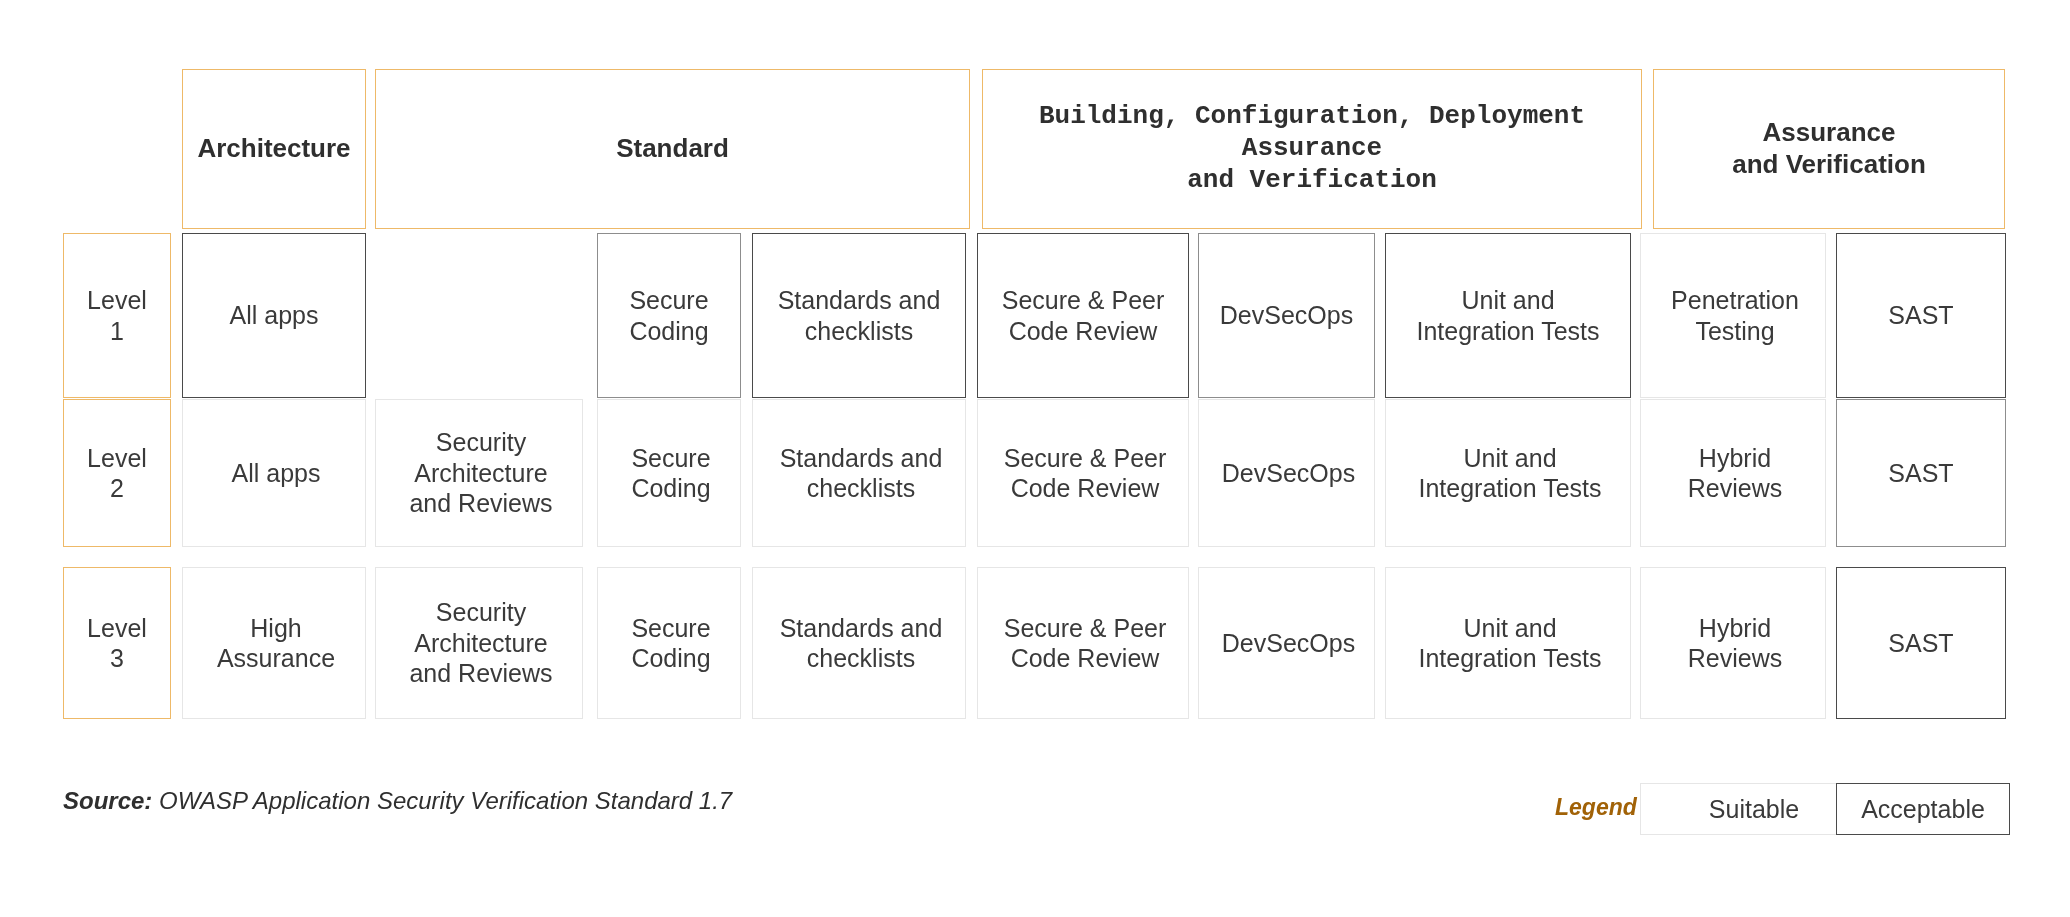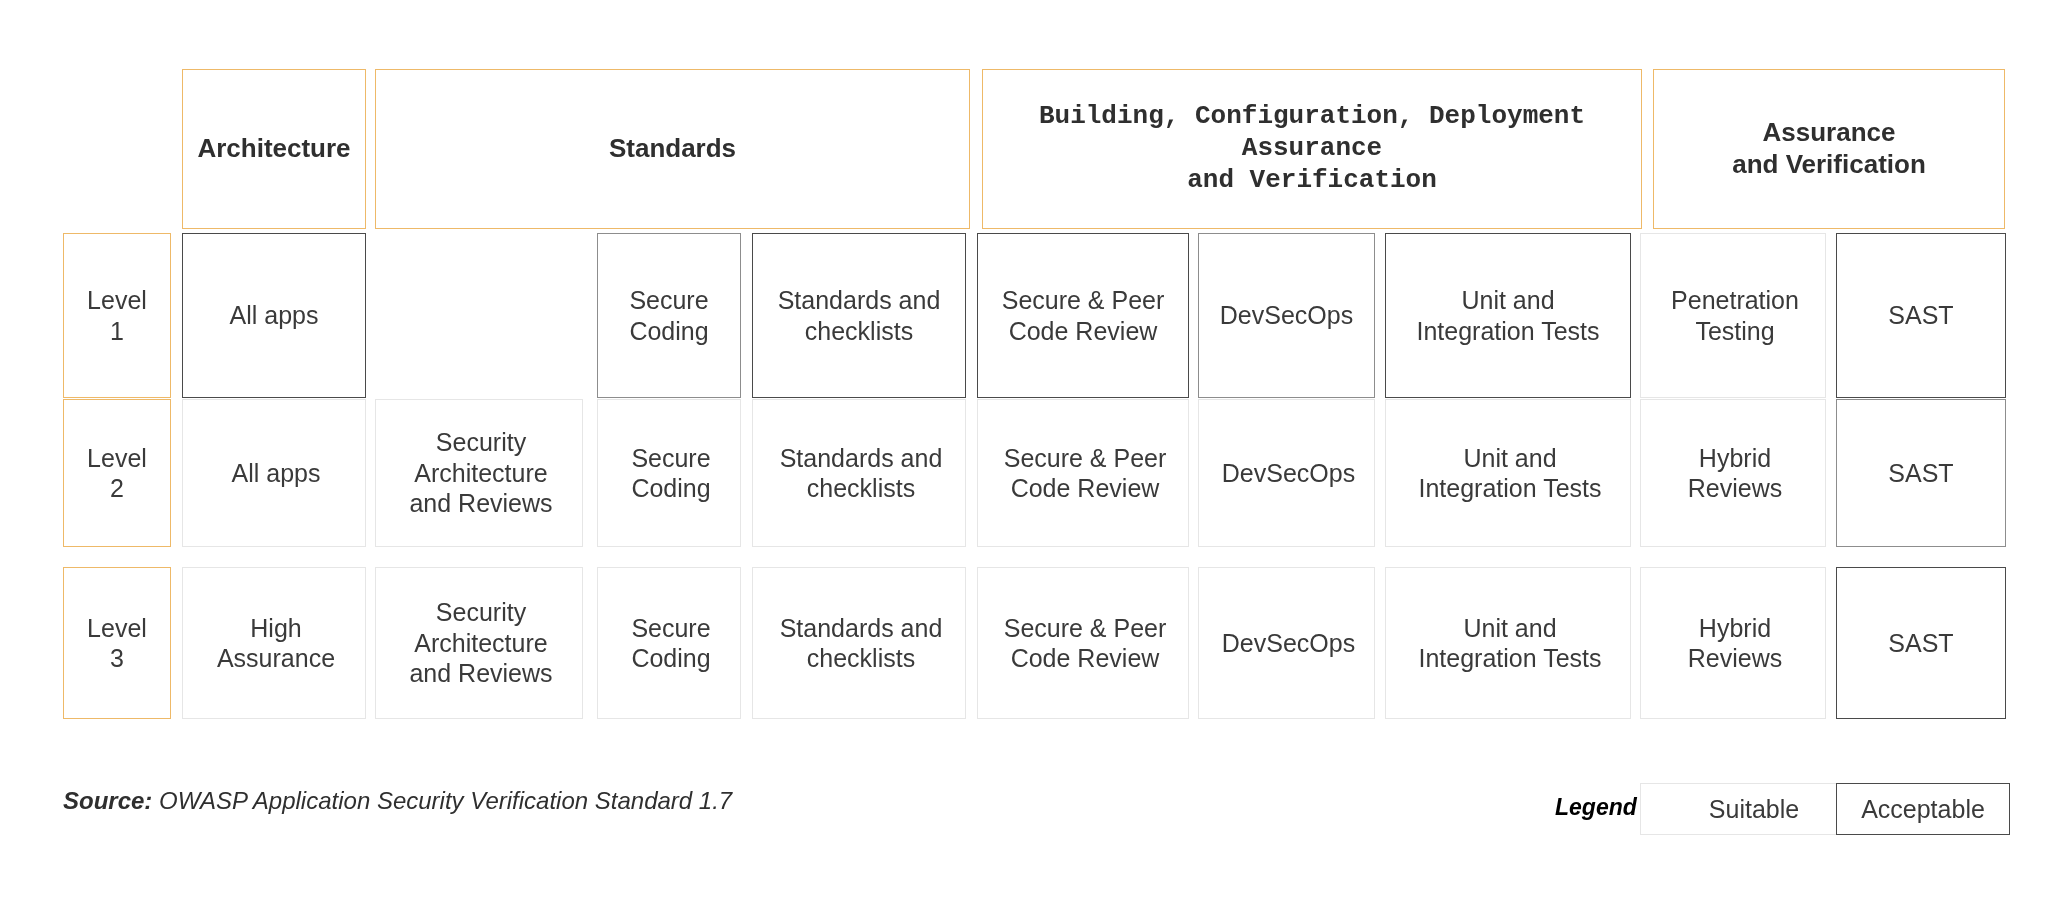--- a/index.html
+++ b/index.html
@@ -68,41 +68,41 @@
   }
   .footer-source b { font-weight: bold; font-style: italic; }
 
   .legend-label {
     position: absolute;
     left: 1555px;
     top: 794px;
     font-size: 23px;
     font-weight: bold;
     font-style: italic;
-    color: #000000;
+    color: #a16207;
   }
   .legend-chip {
     position: absolute;
     display: flex;
     align-items: center;
     justify-content: center;
     font-size: 25px;
     color: #3a3a3a;
     background: #fff;
     height: 52px;
   }
 </style>
 </head>
 <body>
 
 <div class="board">
 
   <div class="cell group-head" style="left:182px;top:69px;width:184px;height:160px;">Architecture</div>
 
-  <div class="cell group-head" style="left:375px;top:69px;width:595px;height:160px;">Standards</div>
+  <div class="cell group-head" style="left:375px;top:69px;width:595px;height:160px;">Standard</div>
 
   <div class="cell group-head" style="left:982px;top:69px;width:660px;height:160px;font-family:Liberation Mono, monospace;">Building, Configuration, Deployment Assurance
 and Verification</div>
 
   <div class="cell group-head" style="left:1653px;top:69px;width:352px;height:160px;">Assurance
 and Verification</div>
 
   <div class="cell level-cell" style="left:63px;top:233px;width:108px;height:165px;">Level
 1</div>
 

